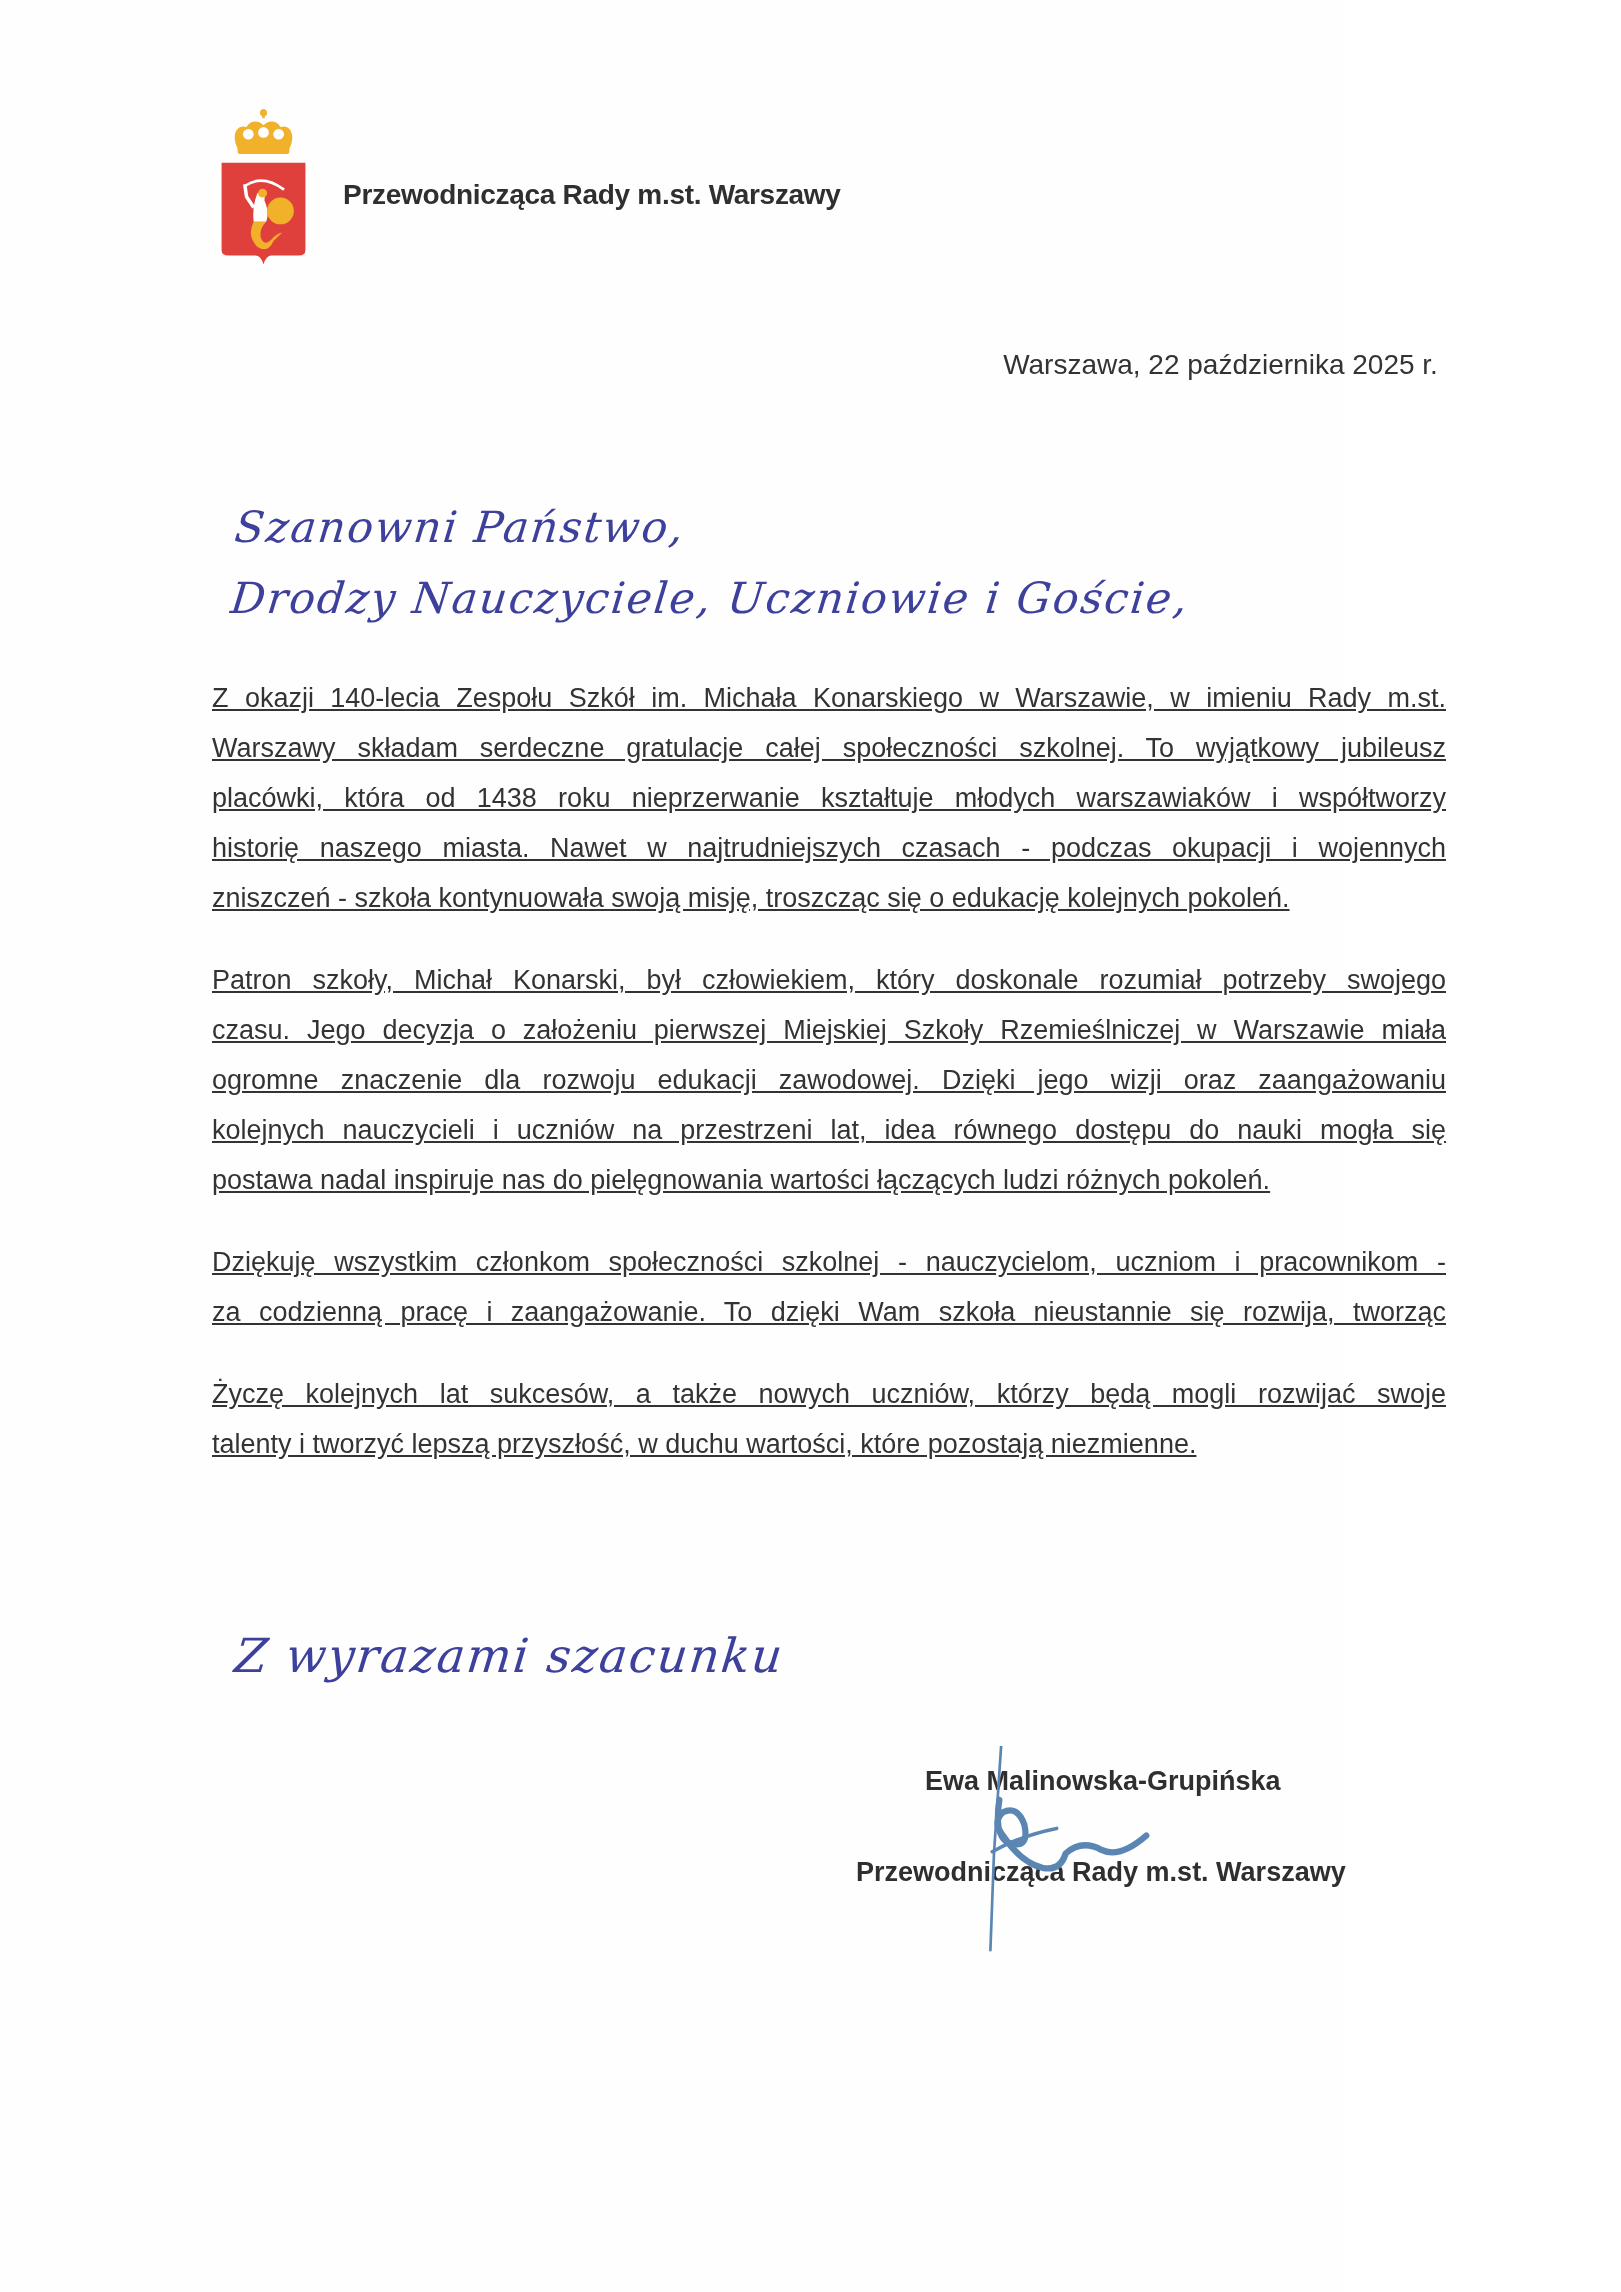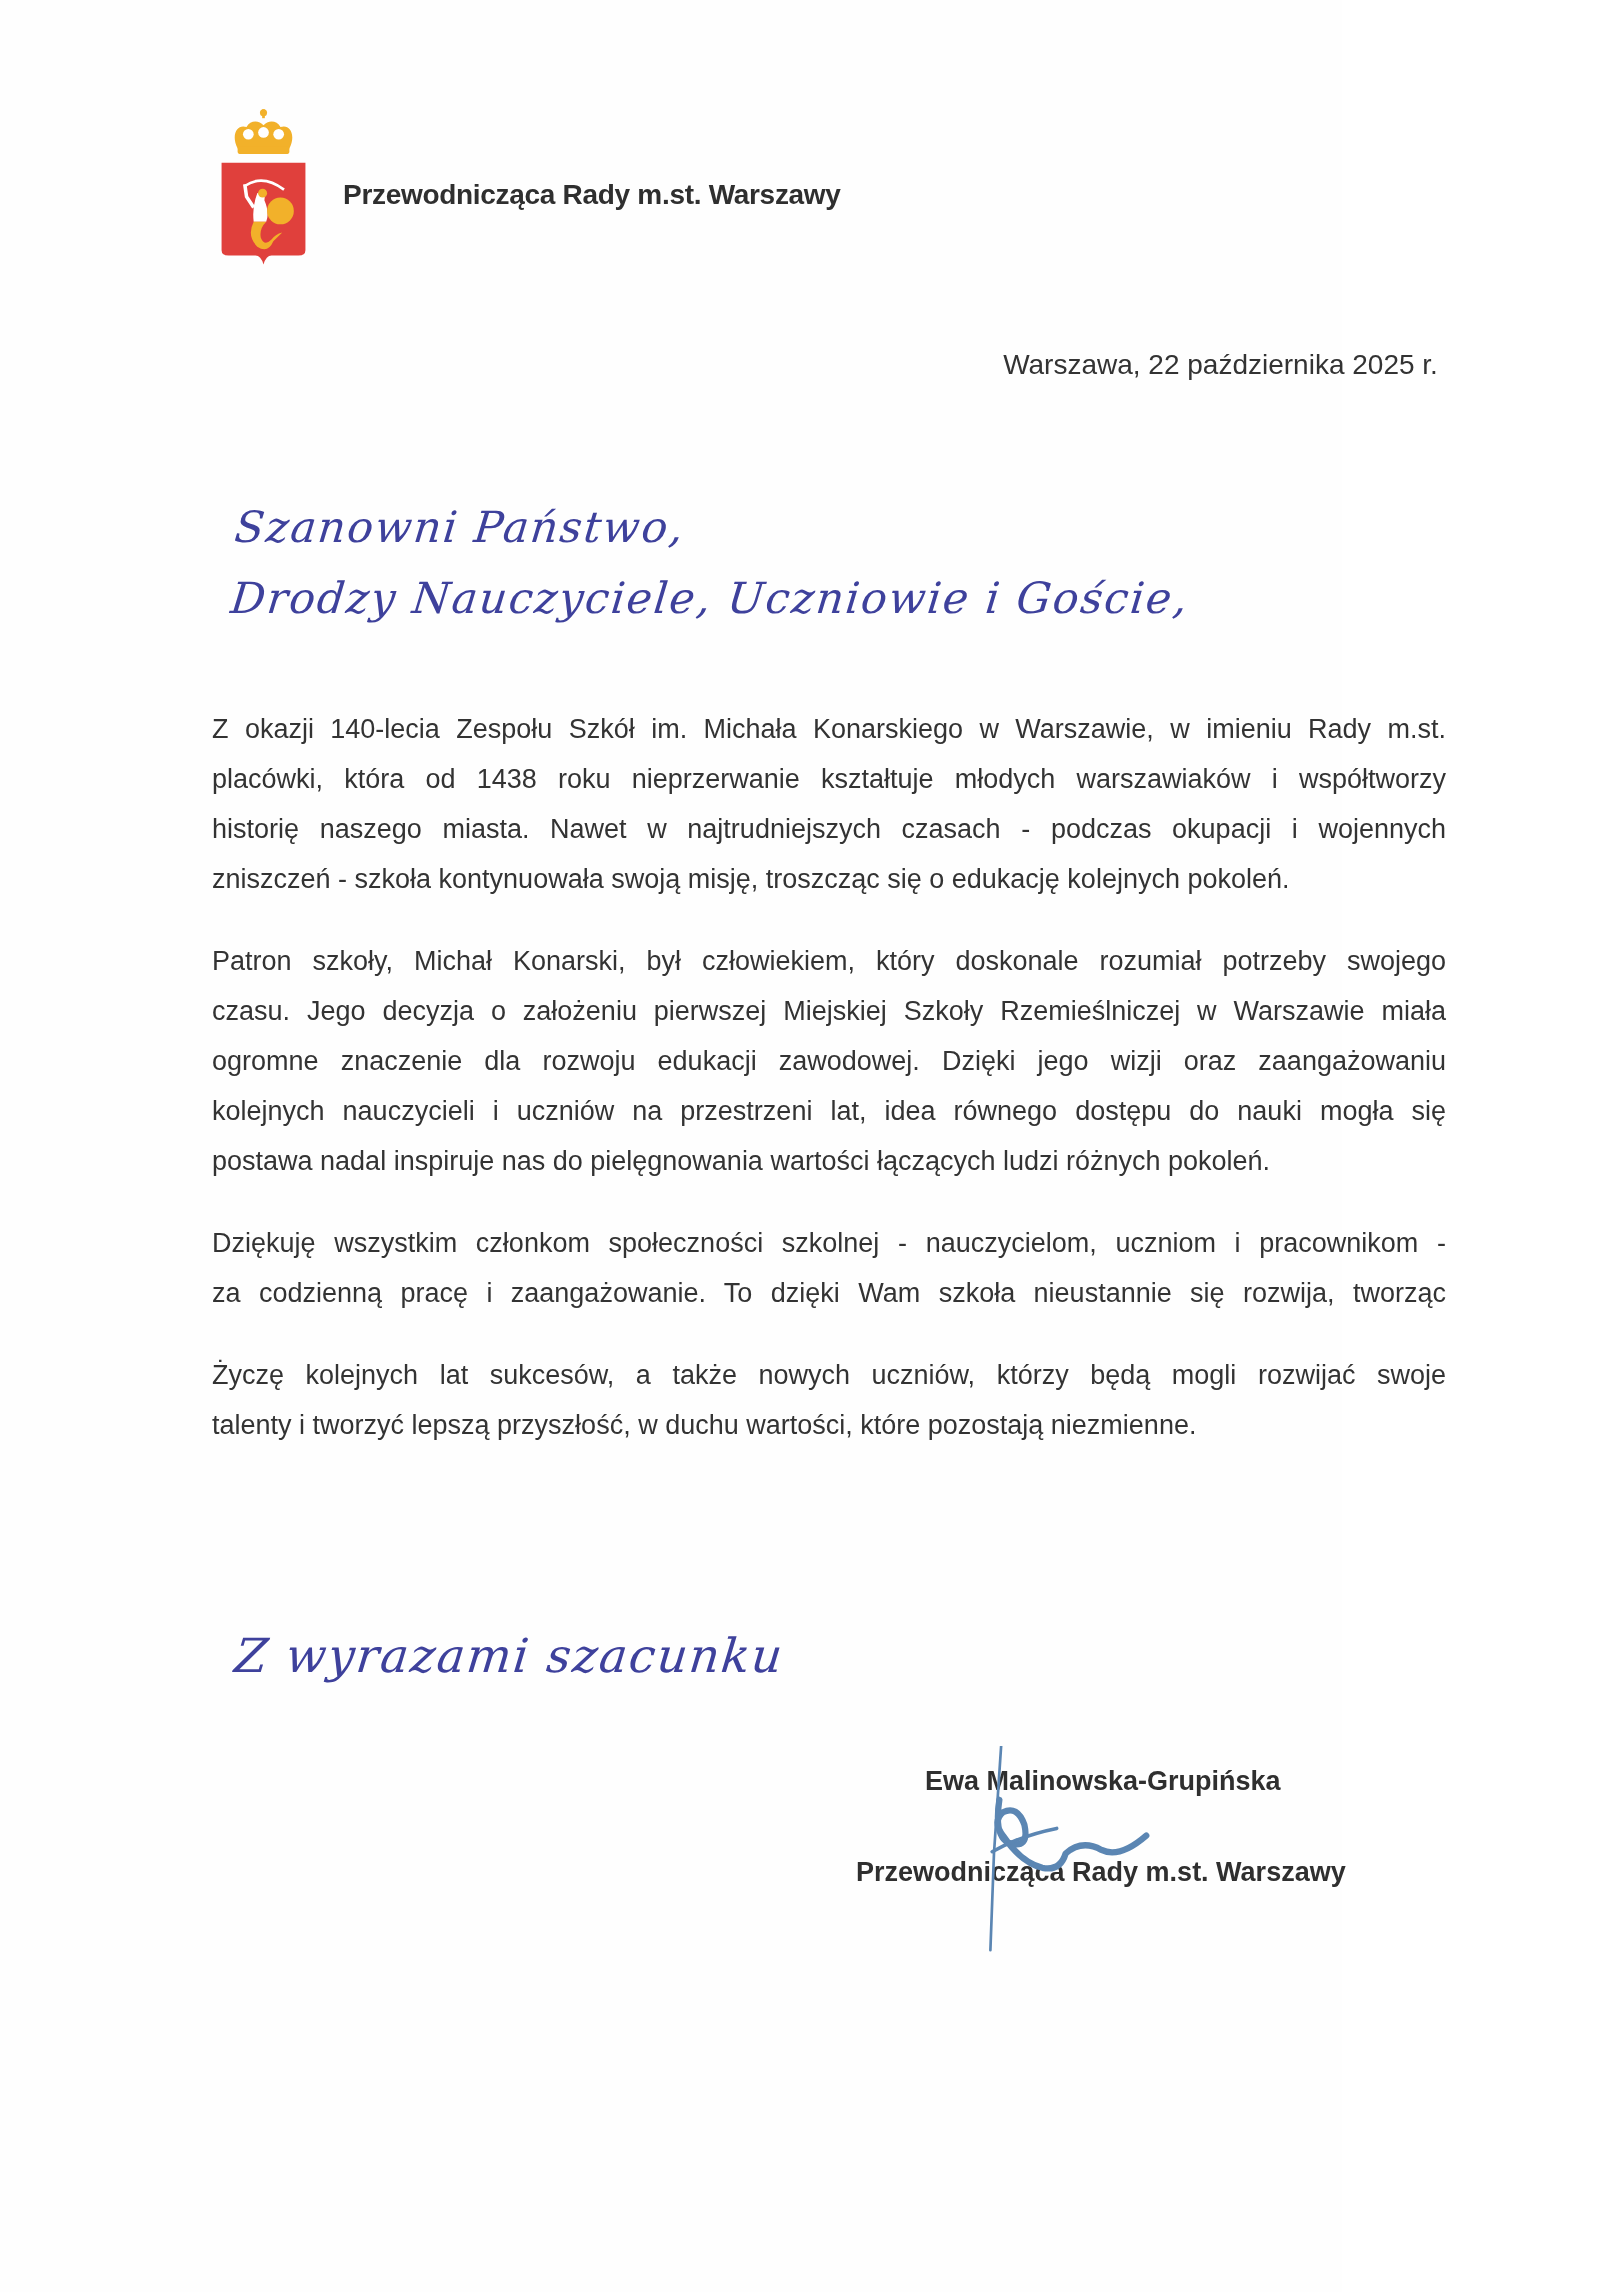--- a/index.html
+++ b/index.html
@@ -17,22 +17,22 @@
             color: #333; white-space: nowrap; text-align: center; }
 
     
     .hand { position: absolute; font-family: "DejaVu Serif", serif; font-style: italic; color: #3e419c;
             white-space: nowrap; letter-spacing: 1.8px; }
     .salut-1 { left: 235px; top: 502px; font-size: 43px; transform: skewX(-6deg); }
     .salut-2 { left: 231px; top: 573px; font-size: 43px; transform: skewX(-6deg); }
     .closing { left: 235px; top: 1628px; font-size: 47px; transform: skewX(-6deg); }
 
     
-    .body { position: absolute; left: 212px; top: 704px; width: 1234px; font-size: 27px;
-            color: #333333; }
+    .body { position: absolute; left: 212px; top: 673px; width: 1234px; font-size: 27px;
+            color: #333333; text-decoration: underline; }
     .para { margin: 0 0 32px 0; }
     .line { display: block; height: 50px; line-height: 50px; text-align: justify;
             text-align-last: justify; white-space: nowrap; overflow: visible; }
     .line.last { text-align-last: left; }
 
     
     .sig-name { position: absolute; left: 925px; top: 1766px; font-size: 27px; font-weight: bold;
                 color: #2f2f2f; white-space: nowrap; }
     .sig-title { position: absolute; left: 856px; top: 1857px; font-size: 27px; font-weight: bold;
                  color: #2f2f2f; white-space: nowrap; }
@@ -70,20 +70,21 @@
   <div class="header-title">Przewodnicząca Rady m.st. Warszawy</div>
 
   <div class="date">Warszawa, 22 października 2025 r.</div>
 
   <div class="hand salut-1">Szanowni Państwo,</div>
   <div class="hand salut-2">Drodzy Nauczyciele, Uczniowie i Goście,</div>
 
   <div class="body">
     <div class="para">
       <span class="line">Z okazji 140-lecia Zespołu Szkół im. Michała Konarskiego w Warszawie, w imieniu Rady m.st.</span>
+      <span class="line">Warszawy składam serdeczne gratulacje całej społeczności szkolnej. To wyjątkowy jubileusz</span>
       <span class="line">placówki, która od 1438 roku nieprzerwanie kształtuje młodych warszawiaków i współtworzy</span>
       <span class="line">historię naszego miasta.  Nawet w najtrudniejszych czasach - podczas okupacji i wojennych</span>
       <span class="line last">zniszczeń -  szkoła kontynuowała swoją misję, troszcząc się o edukację kolejnych pokoleń.</span>
     </div>
     <div class="para">
       <span class="line">Patron szkoły, Michał Konarski, był człowiekiem, który doskonale rozumiał potrzeby swojego</span>
       <span class="line">czasu. Jego decyzja o założeniu pierwszej Miejskiej Szkoły Rzemieślniczej w Warszawie miała</span>
       <span class="line">ogromne znaczenie dla rozwoju edukacji zawodowej. Dzięki jego wizji oraz zaangażowaniu</span>
       <span class="line">kolejnych nauczycieli i uczniów na przestrzeni lat, idea równego dostępu do nauki mogła się</span>
       <span class="line last">postawa nadal inspiruje nas do pielęgnowania wartości łączących ludzi różnych pokoleń.</span>

